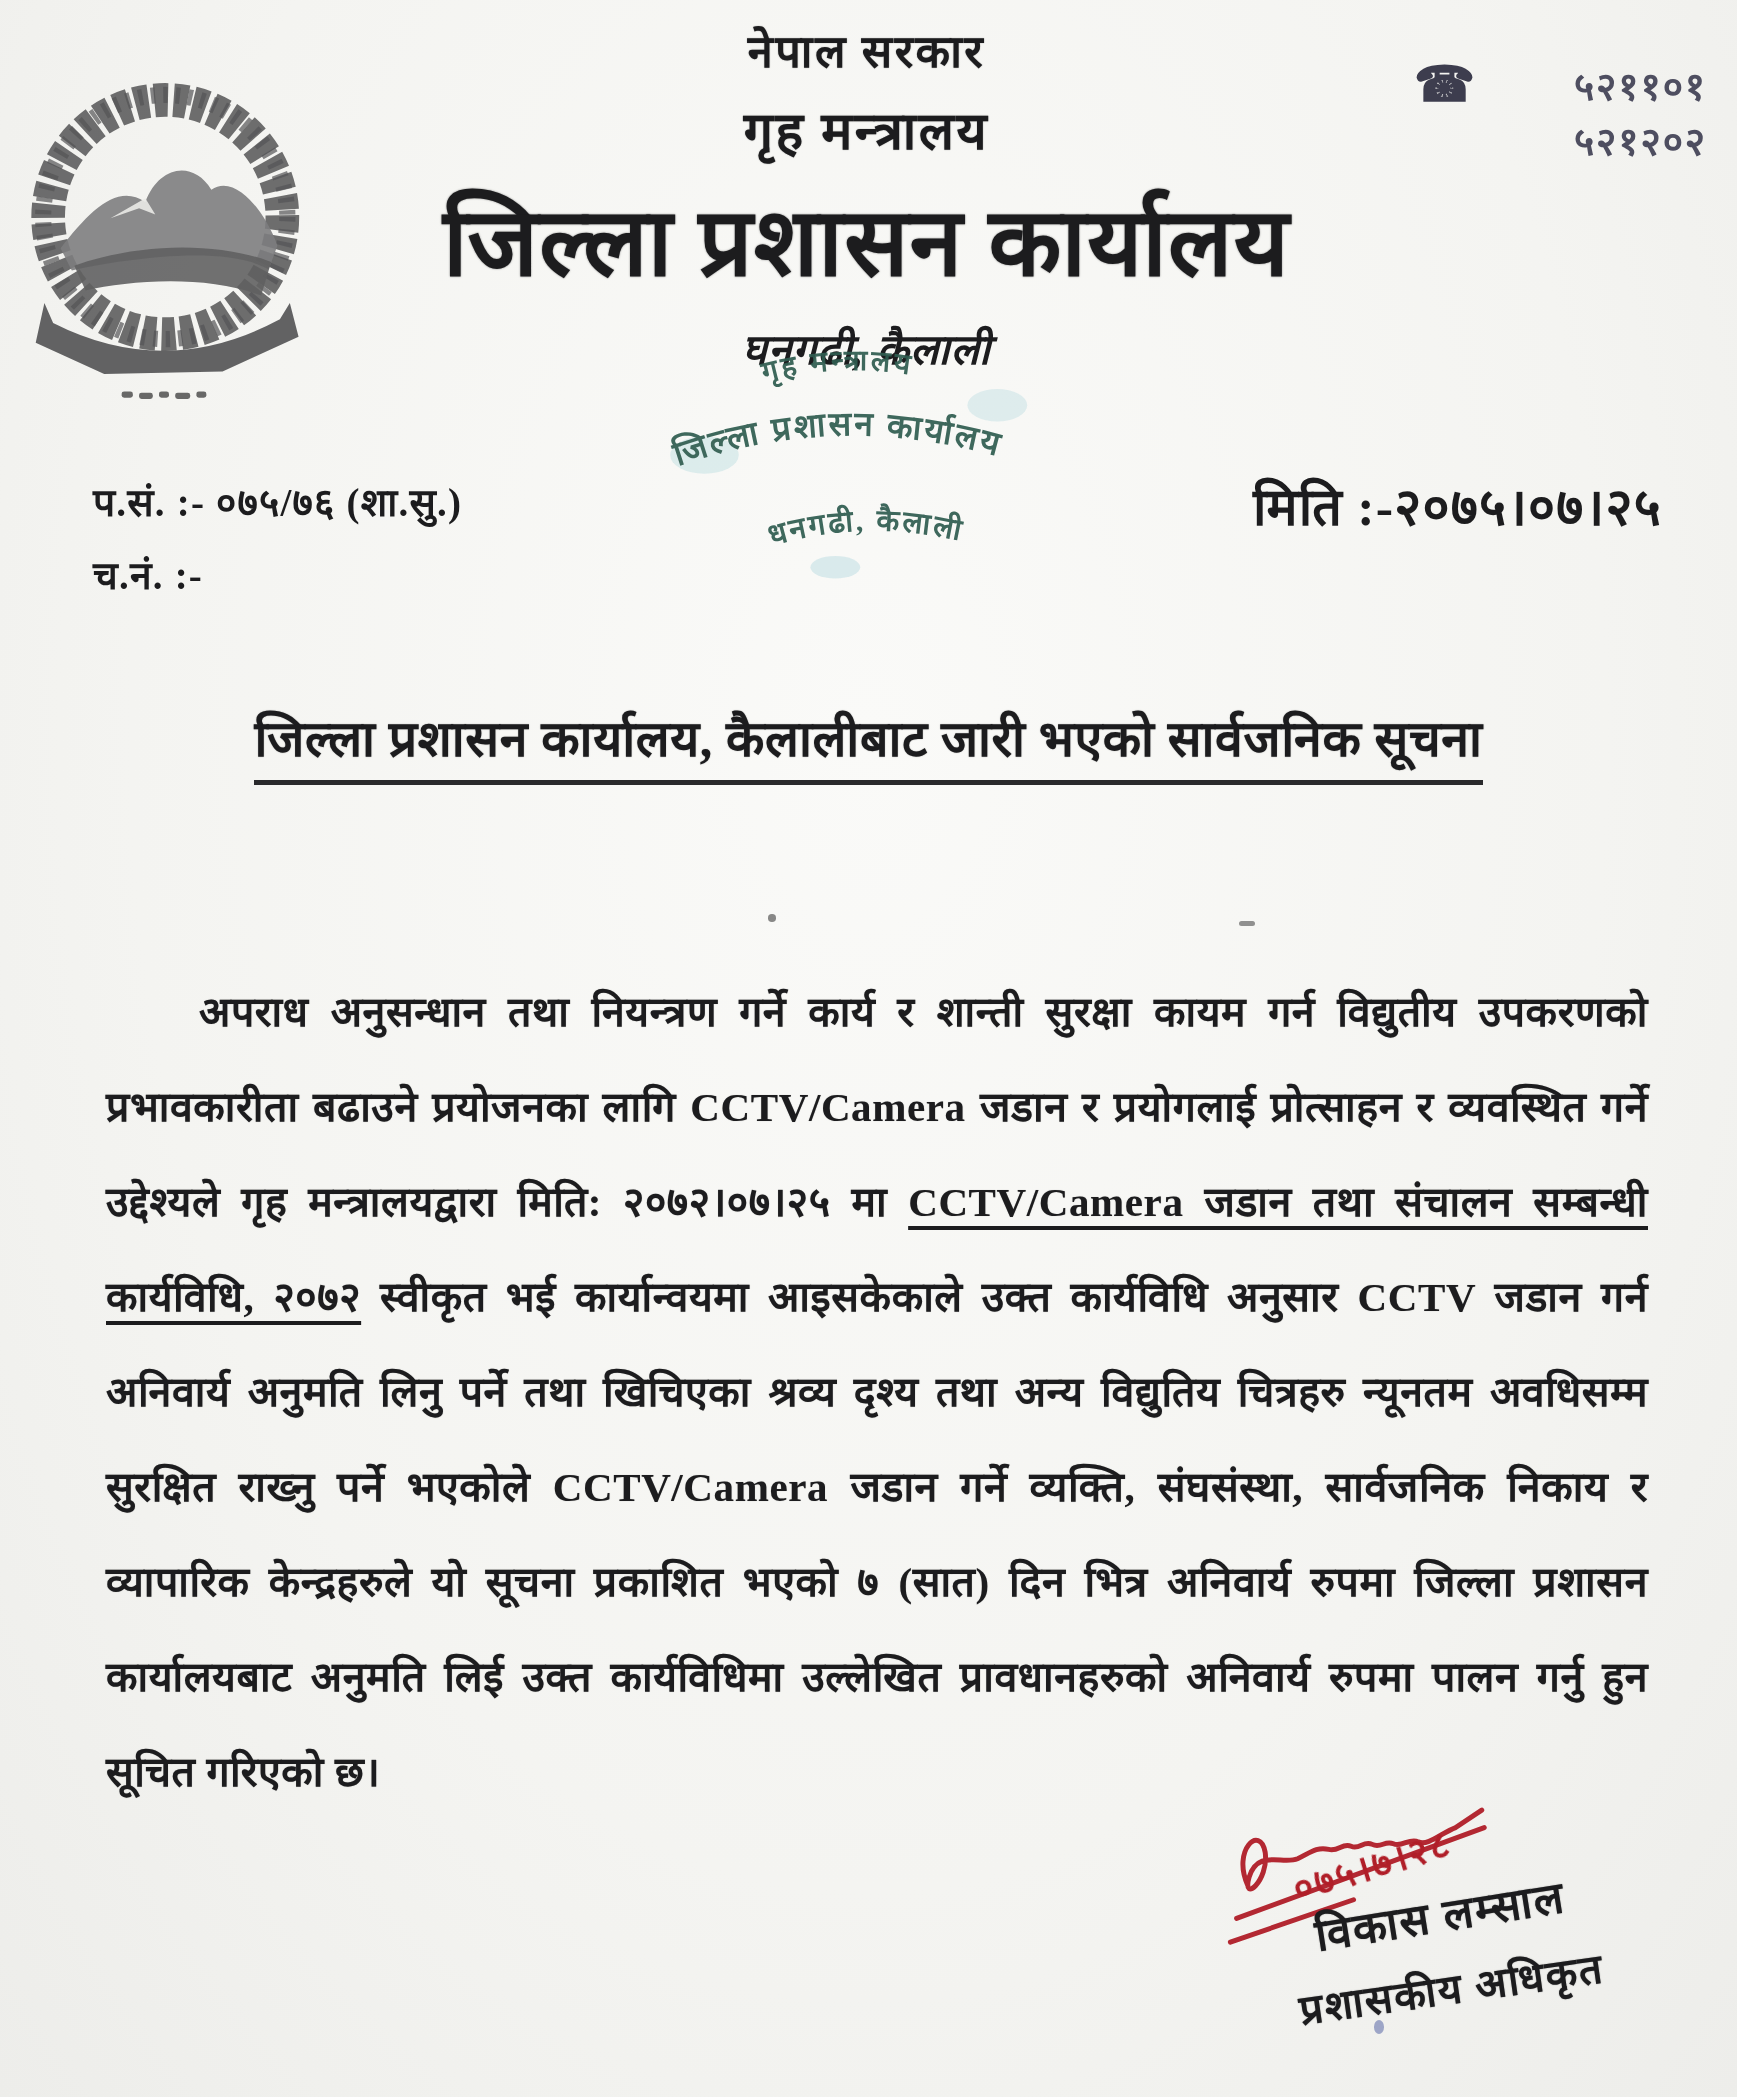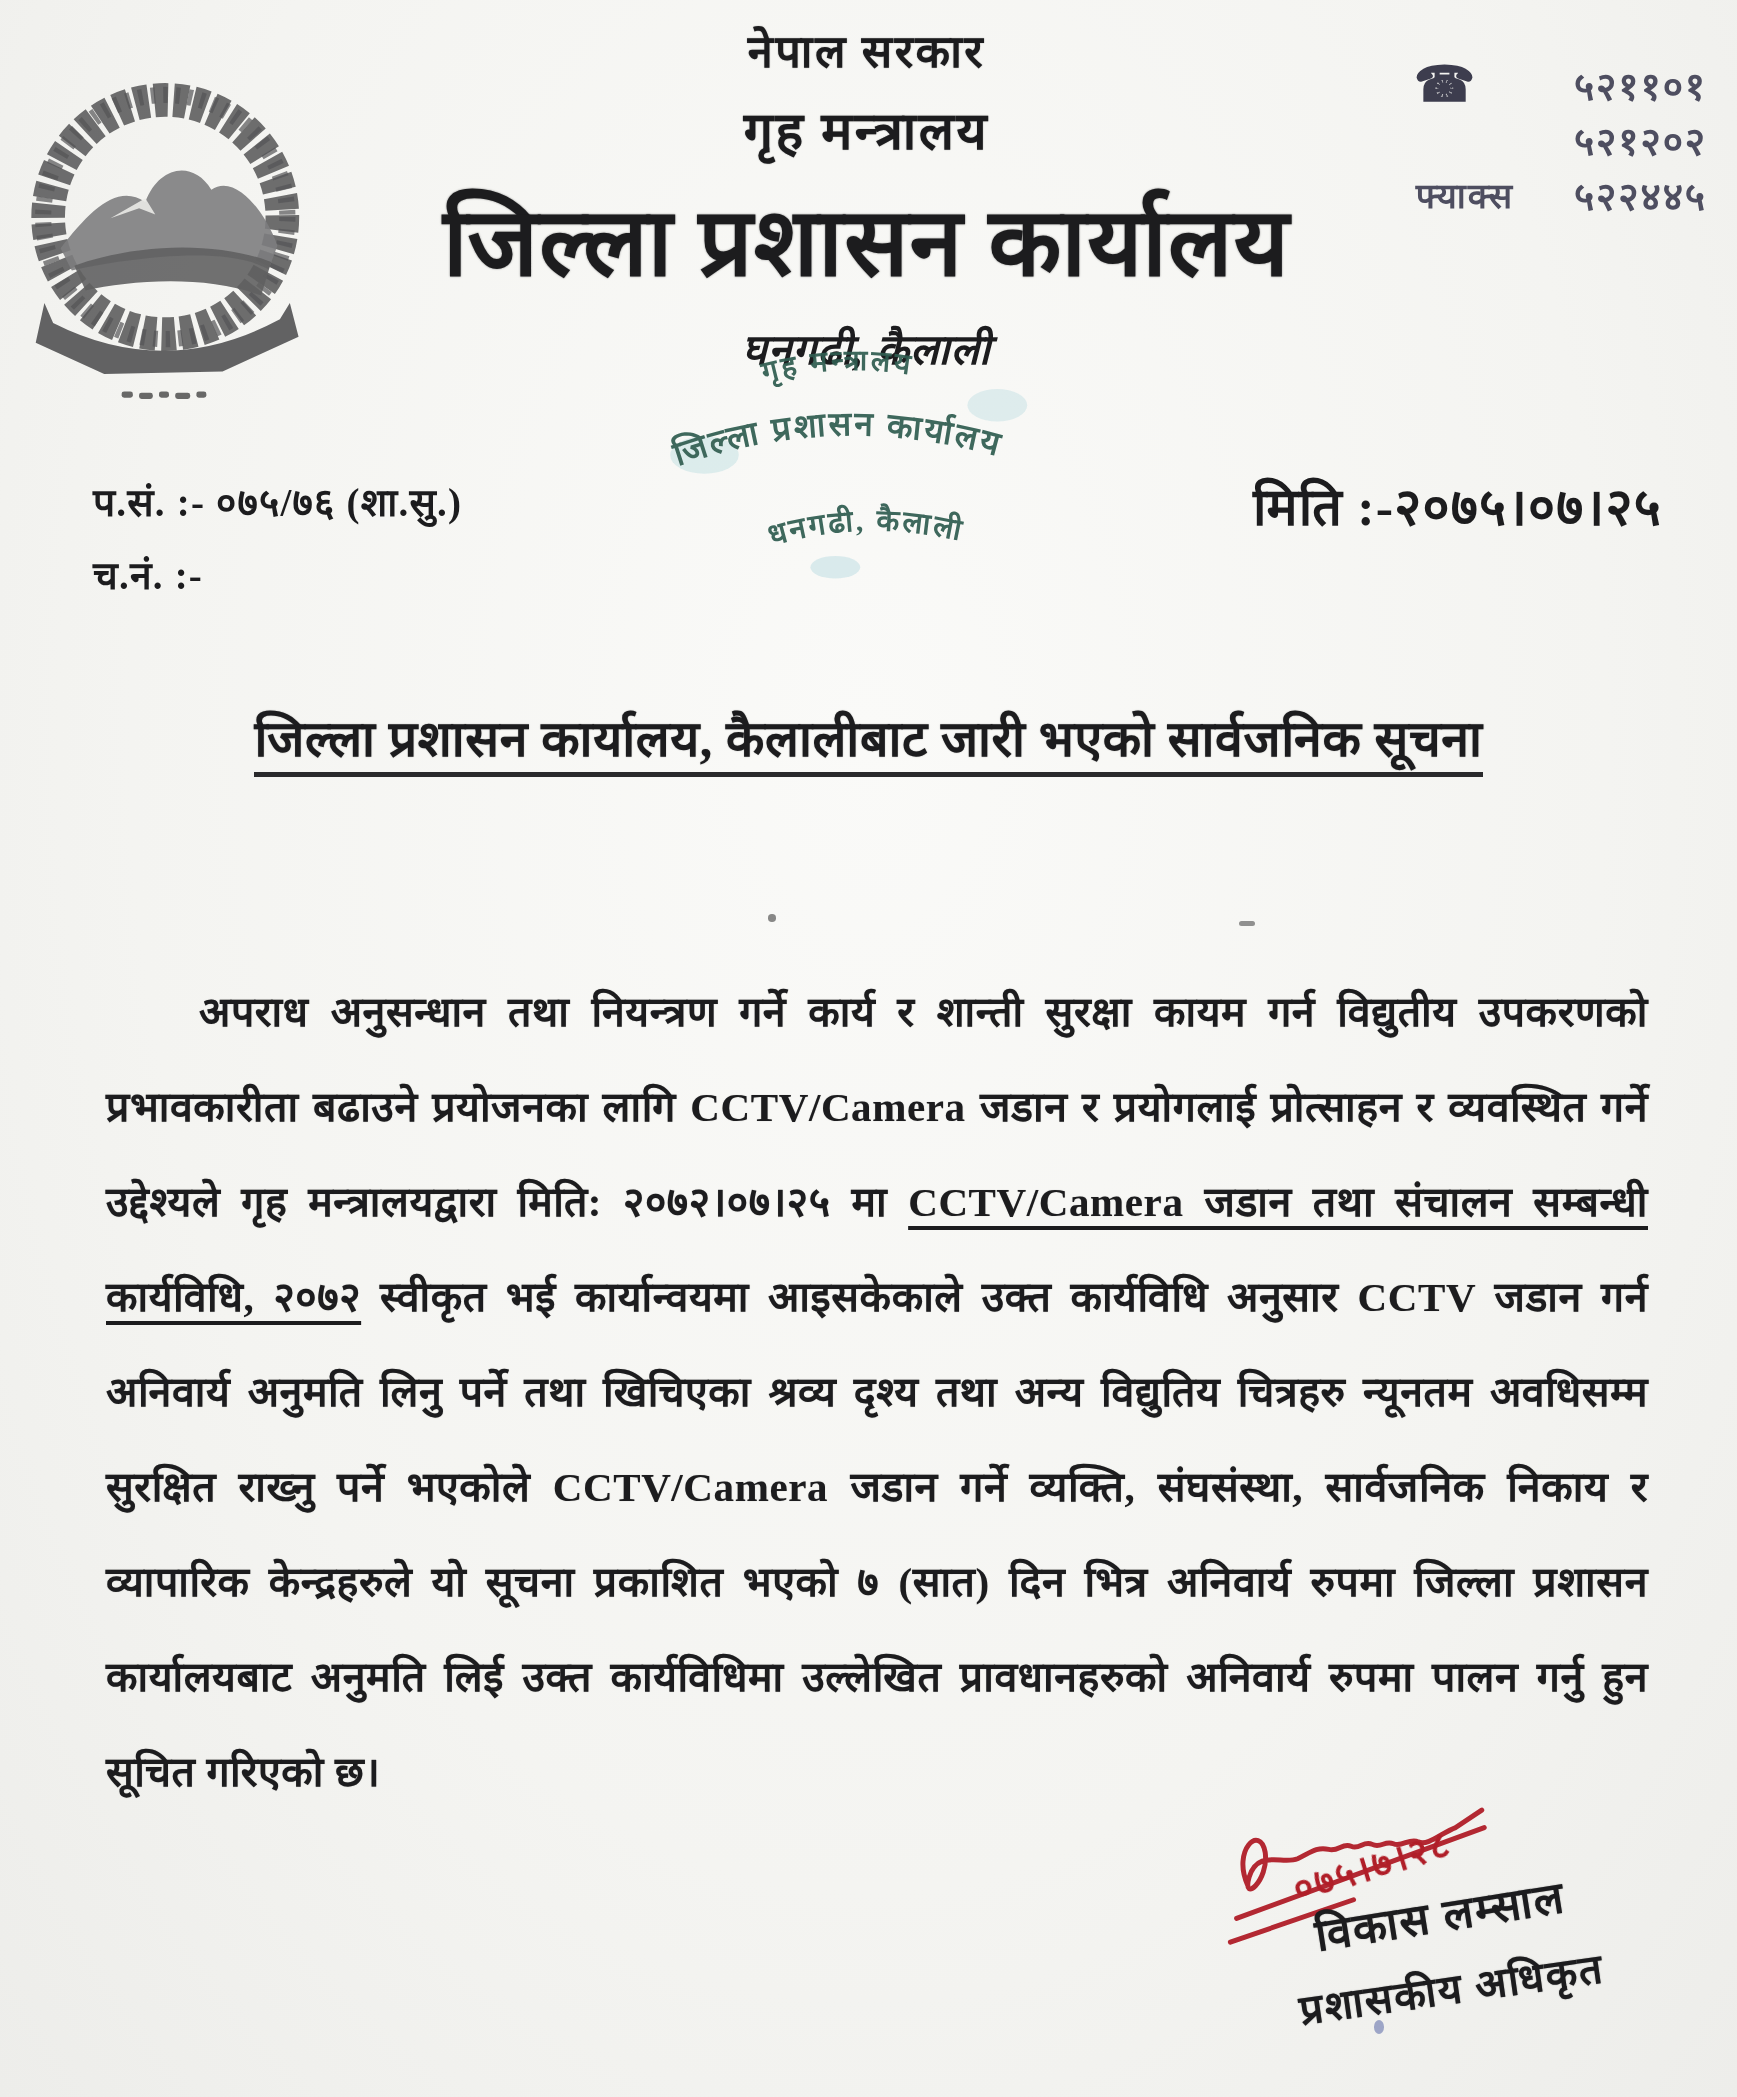--- a/index.html
+++ b/index.html
@@ -27,21 +27,21 @@
   .fax-label{margin-right:37px;font-size:35px;}
   
   .refline{position:absolute;left:93px;top:474px;font-size:39px;font-weight:700;letter-spacing:1.2px;}
   .chline{position:absolute;left:93px;top:547px;font-size:39px;font-weight:700;letter-spacing:1.2px;}
   .dateline{position:absolute;right:75px;top:469px;font-size:52px;font-weight:700;letter-spacing:1.2px;}
   
   .stamp{position:absolute;left:611px;top:293px;width:486px;height:293px;filter:blur(0.6px);opacity:.92;}
   
   .notice-title-wrap{position:absolute;left:0;top:703px;width:100%;text-align:center;}
   .notice-title{display:inline-block;font-size:50px;font-weight:800;letter-spacing:0.6px;
-    padding-bottom:1px;border-bottom:5.6px solid #2a2a2c;text-shadow:0 0 1.2px rgba(0,0,0,.4);}
+    padding-bottom:9px;border-bottom:5.6px solid #2a2a2c;text-shadow:0 0 1.2px rgba(0,0,0,.4);}
   
   .body-par{
     position:absolute;left:106px;top:965px;width:1542px;
     font-size:41px;line-height:95px;font-weight:600;
     text-align:justify;letter-spacing:0.6px;
     text-shadow:0 0 0.9px rgba(0,0,0,.35);
   }
   .body-par .indent{display:inline-block;width:93px;}
   .seg-underline{font-weight:800;text-decoration:underline;text-decoration-thickness:4.4px;text-underline-offset:10px;}
   
@@ -88,24 +88,20 @@
   </div>
 
   <div class="phones">
     <div class="phone-row">
       <span class="tel-glyph">☎</span>
       <span class="num">५२११०१</span>
     </div>
     <div class="phone-row">
       <span class="num">५२१२०२</span>
     </div>
-    <div class="phone-row">
-      <span class="fax-label">फ्याक्स</span>
-      <span class="num">५२२४४५</span>
-    </div>
   </div>
 
   <svg class="stamp" viewBox="0 0 780 470">
     <defs>
       <path id="arc1" d="M 170 170 Q 400 70 660 185" fill="none"></path>
       <path id="arc2" d="M 75 290 Q 400 160 745 305" fill="none"></path>
       <path id="arc3" d="M 215 420 Q 425 340 650 425" fill="none"></path>
     </defs>
     <ellipse cx="150" cy="260" rx="55" ry="30" fill="#6fb9c6" opacity=".22"></ellipse>
     <ellipse cx="620" cy="180" rx="48" ry="26" fill="#6fb9c6" opacity=".2"></ellipse>

